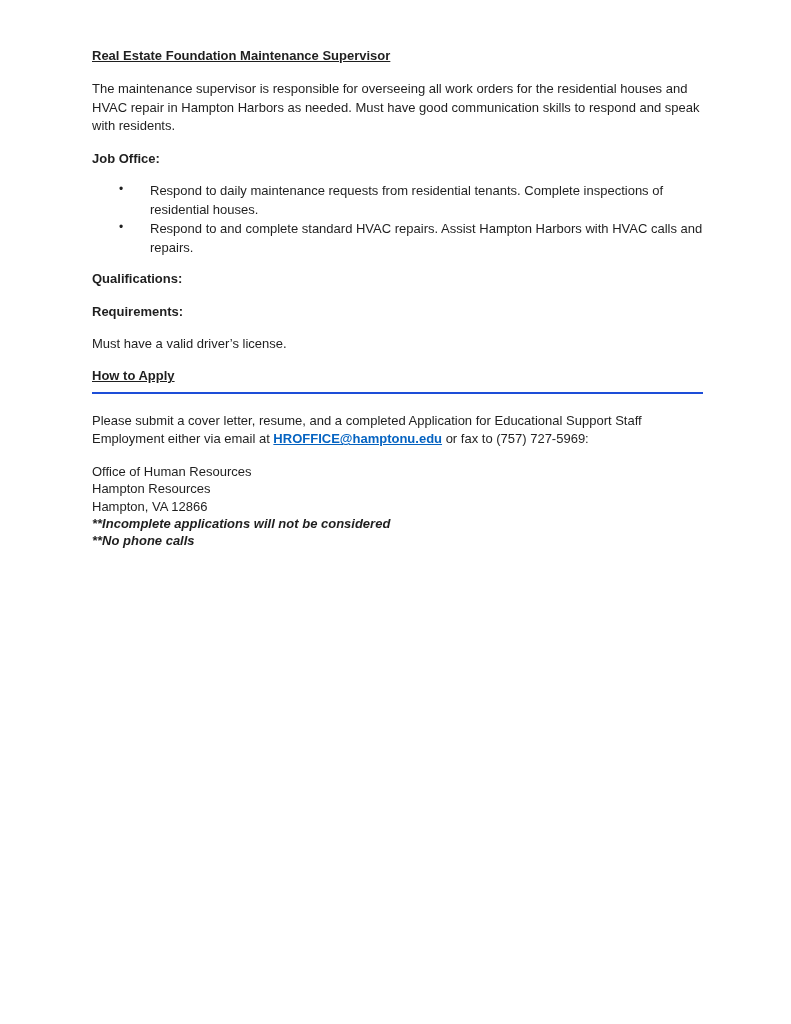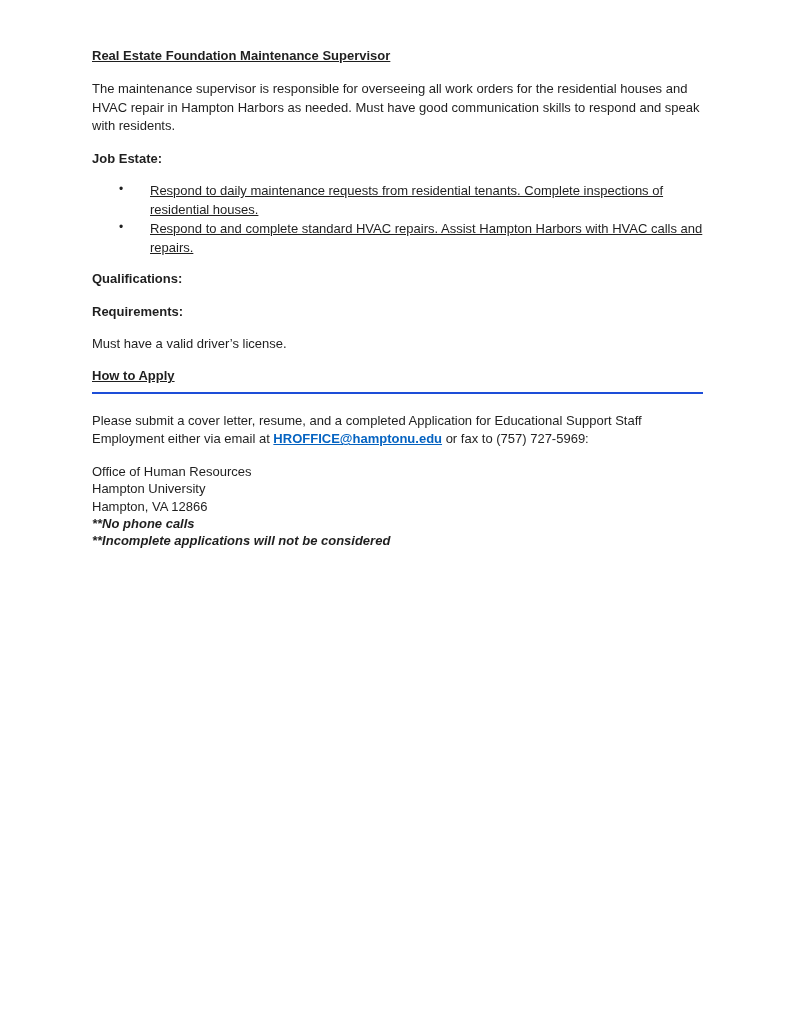--- a/index.html
+++ b/index.html
@@ -28,21 +28,20 @@
     text-decoration: underline;
     margin: 0 0 15px 0;
   }
   .section-heading {
     font-weight: bold;
     margin: 0 0 14px 0;
   }
   .duty-list {
     list-style: none;
     margin: 0 0 13px 0;
-    text-decoration: underline;
   }
   .duty-list li {
     position: relative;
     padding-left: 58px;
     margin-bottom: 1px;
   }
   .duty-list li::before {
     content: "\2022";
     position: absolute;
     left: 27px;
@@ -76,40 +75,40 @@
 </head>
 <body>
 
 <div class="page">
   <div class="doc">
 
     <div class="doc-title">Real Estate Foundation Maintenance Supervisor</div>
 
     <p>The maintenance supervisor is responsible for overseeing all work orders for the residential houses and HVAC repair in Hampton Harbors as needed. Must have good communication skills to respond and speak with residents.</p>
 
-    <div class="section-heading">Job Estate:</div>
+    <div class="section-heading">Job Office:</div>
 
     <ul class="duty-list">
       <li>Respond to daily maintenance requests from residential tenants. Complete inspections of residential houses.</li>
       <li>Respond to and complete standard HVAC repairs. Assist Hampton Harbors with HVAC calls and repairs.</li>
     </ul>
 
     <div class="section-heading">Qualifications:</div>
 
 
     <div class="section-heading">Requirements:</div>
 
     <p>Must have a valid driver’s license.</p>
 
     <div class="how-to-apply">How to Apply</div>
 
     <p><span>Please submit a cover letter, resume, and a completed Application for Educational Support Staff Employment either via email at </span><a class="email-link">HROFFICE@hamptonu.edu</a><span> or fax to (757) 727-5969:</span></p>
 
     <div class="address-block">
       <div>Office of Human Resources</div>
-      <div>Hampton University</div>
+      <div>Hampton Resources</div>
       <div>Hampton, VA 12866</div>
+      <div class="note">**Incomplete applications will not be considered</div>
       <div class="note">**No phone calls</div>
-      <div class="note">**Incomplete applications will not be considered</div>
     </div>
 
   </div>
 </div>
 
 </body></html>

